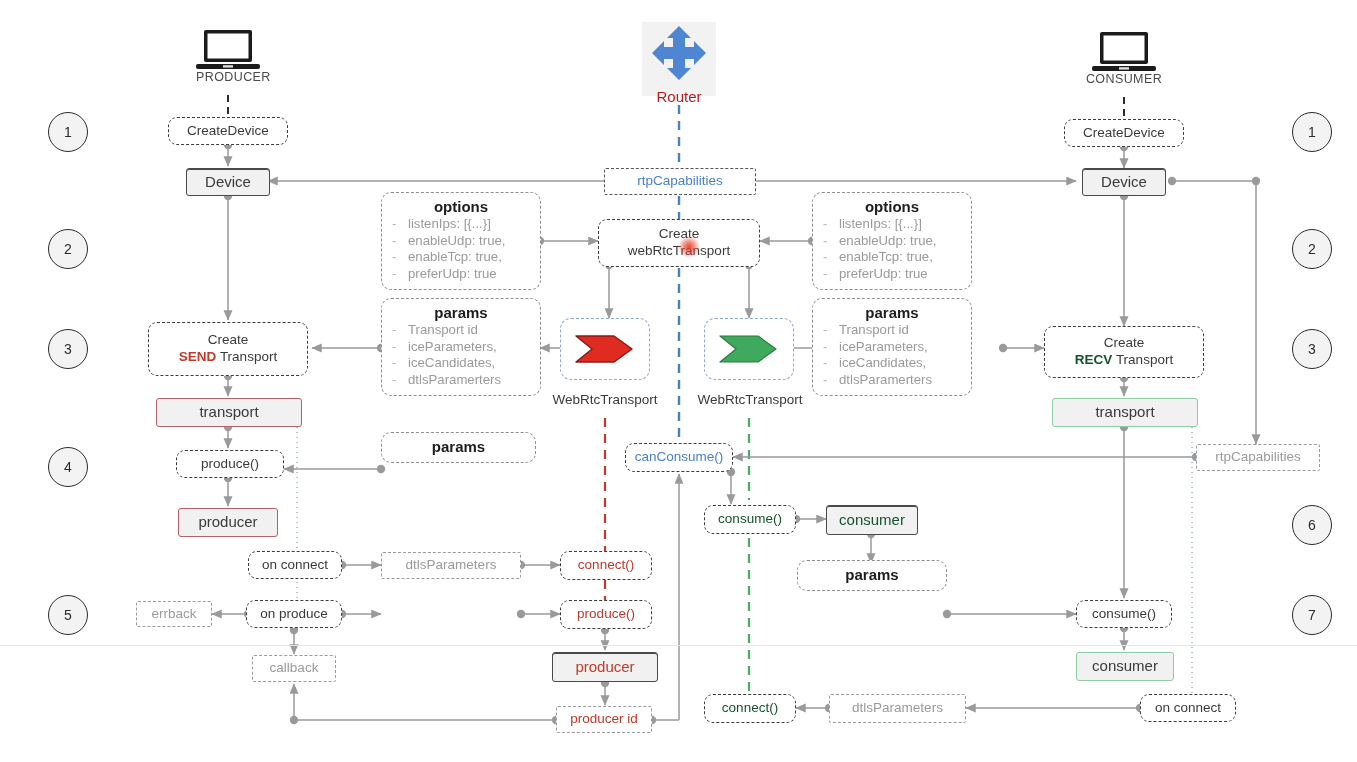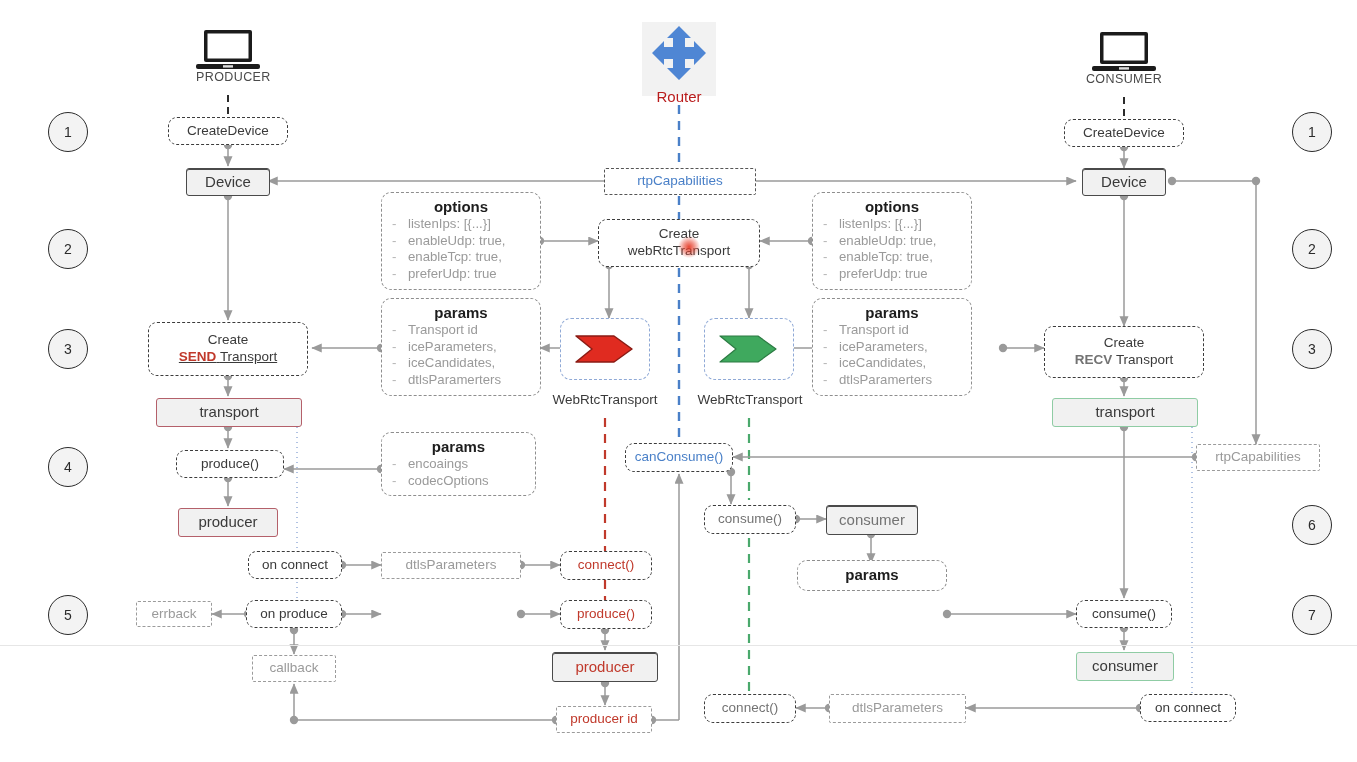--- a/index.html
+++ b/index.html
@@ -32,21 +32,21 @@
   .note{position:absolute;box-sizing:border-box;border:1.3px dashed #8e8e8e;border-radius:10px;background:#fff;
         padding:5px 10px 6px 10px;}
   .note .nt{font-size:15px;font-weight:bold;color:#1d1d1d;text-align:center;margin-bottom:1px;}
   .note ul{list-style:none;margin:0;padding:0;}
   .note li{font-size:13.2px;color:#9a9a9a;line-height:1.26;white-space:nowrap;}
   .note li b{font-weight:normal;display:inline-block;width:16px;color:#b5b5b5;}
 
   .laptop{position:absolute;width:64px;height:44px;}
   .rt{color:#b91c1c;}
   .red{color:#c0392b;}
-  .green{color:#737373;text-align:right;}
+  .green{color:#14532d;text-align:right;}
   .blue{color:#4a80c8;}
 
   .routerbox{position:absolute;width:74px;height:74px;background:#f2f2f2;}
   .cursor{position:absolute;width:22px;height:22px;border-radius:50%;
           background:radial-gradient(circle,rgba(230,60,40,.95) 0%,rgba(230,60,40,.55) 34%,rgba(230,60,40,0) 72%);}
   .footline{position:absolute;left:0;right:0;bottom:16px;height:1px;background:#e6e6e6;}
 </style>
 </head>
 <body>
 
@@ -229,21 +229,21 @@
   <div class="circ" style="left:1292px;top:329px;">3</div>
   <div class="circ" style="left:1292px;top:505px;">6</div>
   <div class="circ" style="left:1292px;top:595px;">7</div>
 
   <div class="node dashed" style="left:168px;top:117px;width:120px;height:28px;">CreateDevice</div>
 
   <div class="node solidbox" style="left:186px;top:168px;width:84px;height:28px;font-size:15px;">Device</div>
 
   <div class="node dashed" style="left:148px;top:322px;width:160px;height:54px;flex-direction:column;">
     <span>Create</span>
-    <span style="display:block;text-decoration:underline;">
+    <span style="display:block;">
       <span class="red" style="font-weight:bold;">SEND</span>
       <span>Transport</span>
     </span>
   </div>
 
   <div class="node redbox" style="left:156px;top:398px;width:146px;height:29px;font-size:15px;">transport</div>
 
   <div class="node dashed" style="left:176px;top:450px;width:108px;height:28px;">produce()</div>
 
   <div class="node redbox" style="left:178px;top:508px;width:100px;height:29px;font-size:15px;">producer</div>
@@ -373,24 +373,20 @@
     <ul>
       <li><b>-</b><span>Transport id</span></li>
       <li><b>-</b><span>iceParameters,</span></li>
       <li><b>-</b><span>iceCandidates,</span></li>
       <li><b>-</b><span>dtlsParamerters</span></li>
     </ul>
   </div>
 
   <div class="note" style="left:381px;top:432px;width:155px;">
     <div class="nt">params</div>
-    <ul>
-      <li><b>-</b><span>encoaings</span></li>
-      <li><b>-</b><span>codecOptions</span></li>
-    </ul>
   </div>
 
 
   <div class="note" style="left:797px;top:560px;width:150px;">
     <div class="nt">params</div>
   </div>
 
   <div class="footline"></div>
 </div>
 

